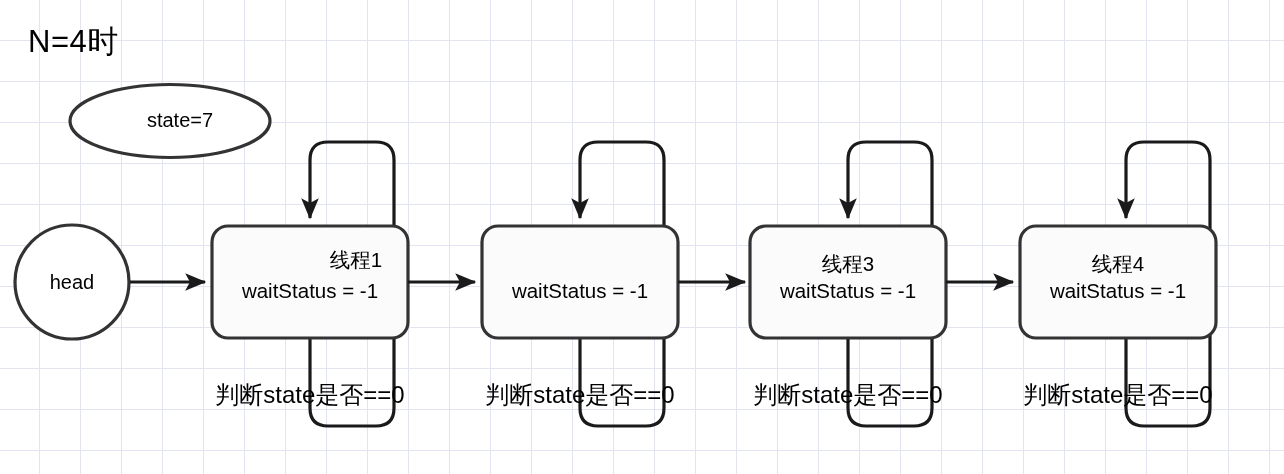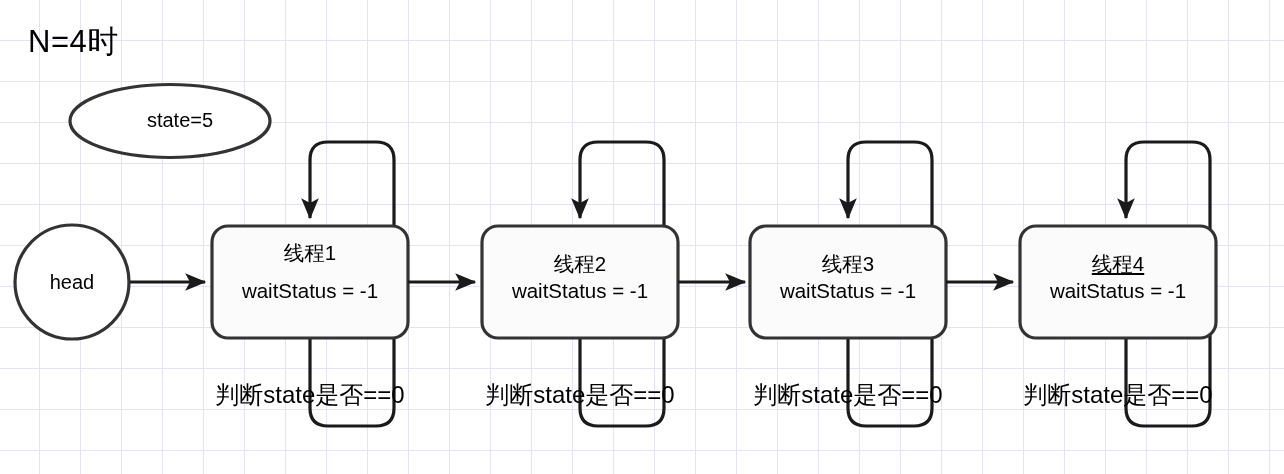--- a/index.html
+++ b/index.html
@@ -91,33 +91,32 @@
     <rect x="750" y="226" width="196" height="112" rx="16" ry="16" fill="#fbfbfb" stroke="#333333" stroke-width="3.2"></rect>
     <line x1="946" y1="282" x2="1013" y2="282" stroke="#1a1a1a" stroke-width="3.2" marker-end="url(#arrowhead)"></line>
 
     <path d="M1210,282 L1210,160 Q1210,142 1192,142 L1144,142 Q1126,142 1126,160 L1126,218" fill="none" stroke="#1a1a1a" stroke-width="3.2" marker-end="url(#arrowhead)"></path>
     <path d="M1126,338 L1126,408 Q1126,426 1144,426 L1192,426 Q1210,426 1210,408 L1210,282" fill="none" stroke="#1a1a1a" stroke-width="3.2"></path>
     <rect x="1020" y="226" width="196" height="112" rx="16" ry="16" fill="#fbfbfb" stroke="#333333" stroke-width="3.2"></rect>
   </svg>
 
   <div class="node-text title-text" style="left:28px; top:22px; width:200px; text-align:left;">N=4时</div>
 
-  <div class="node-text ellipse-text" style="left:90px; top:108px; width:180px;">state=5</div>
+  <div class="node-text ellipse-text" style="left:90px; top:108px; width:180px;">state=7</div>
 
   <div class="node-text head-text" style="left:12px; top:270px; width:120px;text-align:center;">head</div>
 
-  <div class="node-text box-text" style="left:212px; top:240px; width:196px;">线程1</div>
+  <div class="node-text box-text" style="left:212px; top:247px; width:196px;padding-left:46px;">线程1</div>
   <div class="node-text box-text" style="left:212px; top:278px; width:196px;">waitStatus = -1</div>
   <div class="node-text caption-text" style="left:182px; top:380px; width:256px;">判断state是否==0</div>
 
-  <div class="node-text box-text" style="left:482px; top:251px; width:196px;">线程2</div>
   <div class="node-text box-text" style="left:482px; top:278px; width:196px;">waitStatus = -1</div>
   <div class="node-text caption-text" style="left:452px; top:380px; width:256px;">判断state是否==0</div>
 
   <div class="node-text box-text" style="left:750px; top:251px; width:196px;">线程3</div>
   <div class="node-text box-text" style="left:750px; top:278px; width:196px;">waitStatus = -1</div>
   <div class="node-text caption-text" style="left:720px; top:380px; width:256px;">判断state是否==0</div>
 
-  <div class="node-text box-text" style="left:1020px; top:251px; width:196px;text-decoration:underline;">线程4</div>
+  <div class="node-text box-text" style="left:1020px; top:251px; width:196px;">线程4</div>
   <div class="node-text box-text" style="left:1020px; top:278px; width:196px;">waitStatus = -1</div>
   <div class="node-text caption-text" style="left:990px; top:380px; width:256px;">判断state是否==0</div>
 
 </div>
 
 </body></html>

